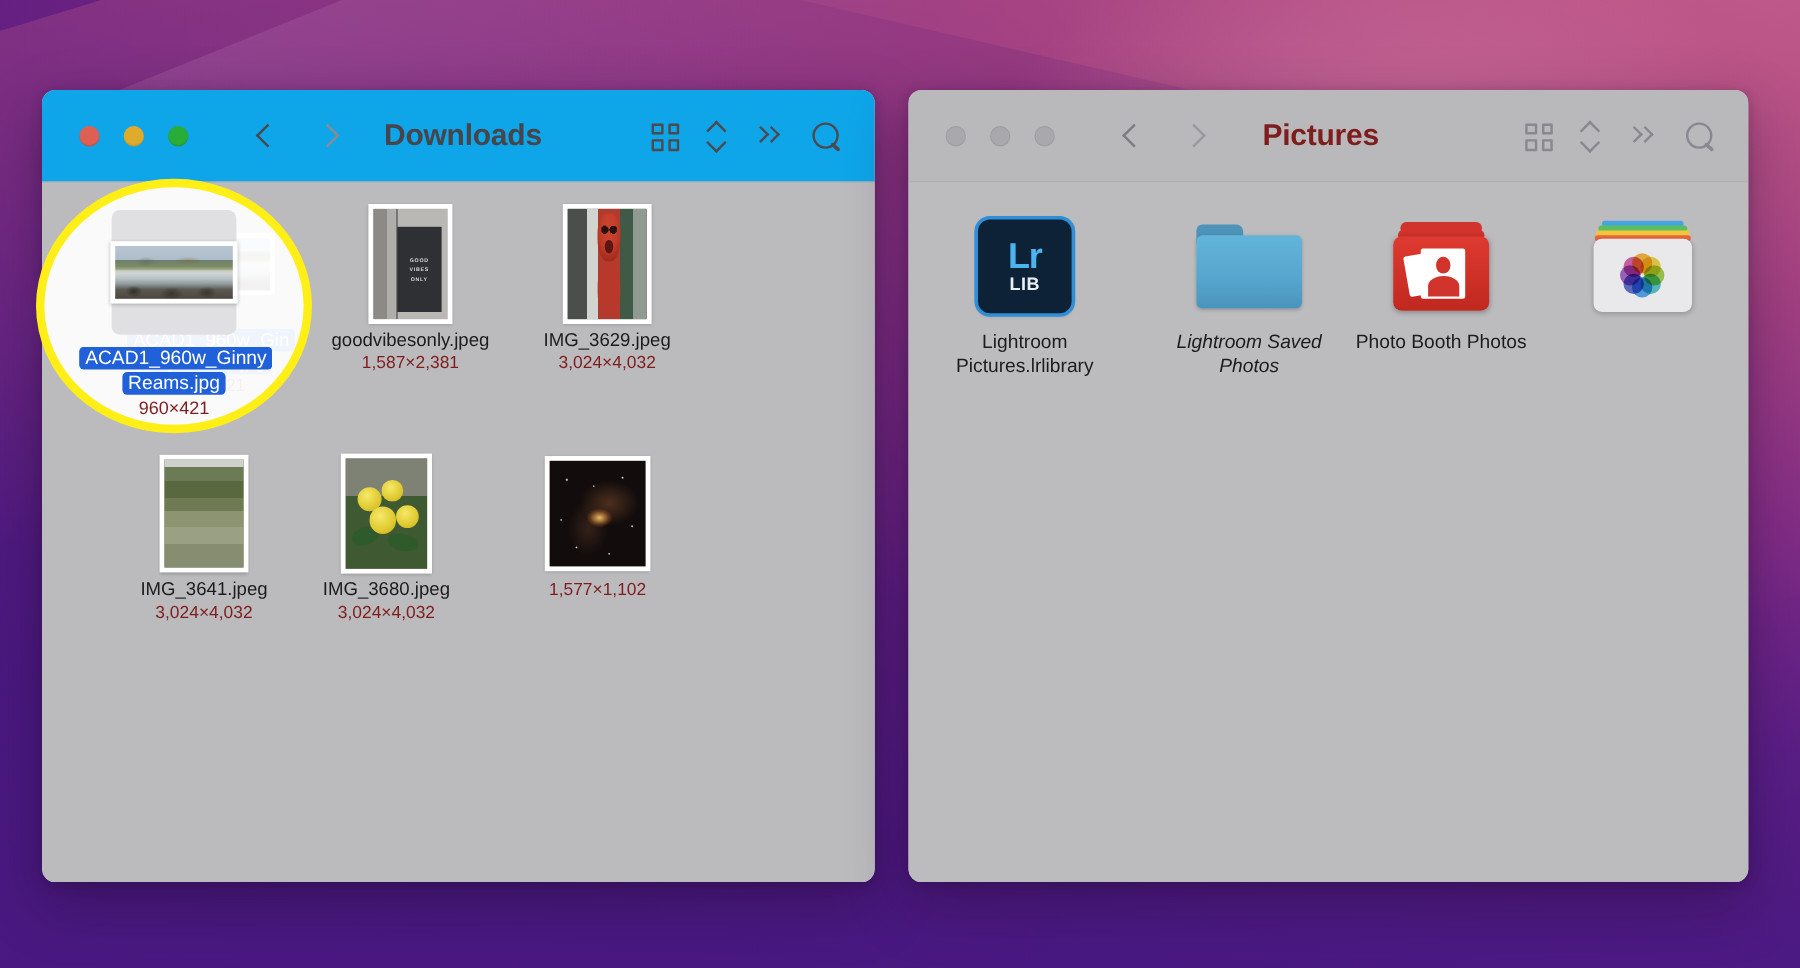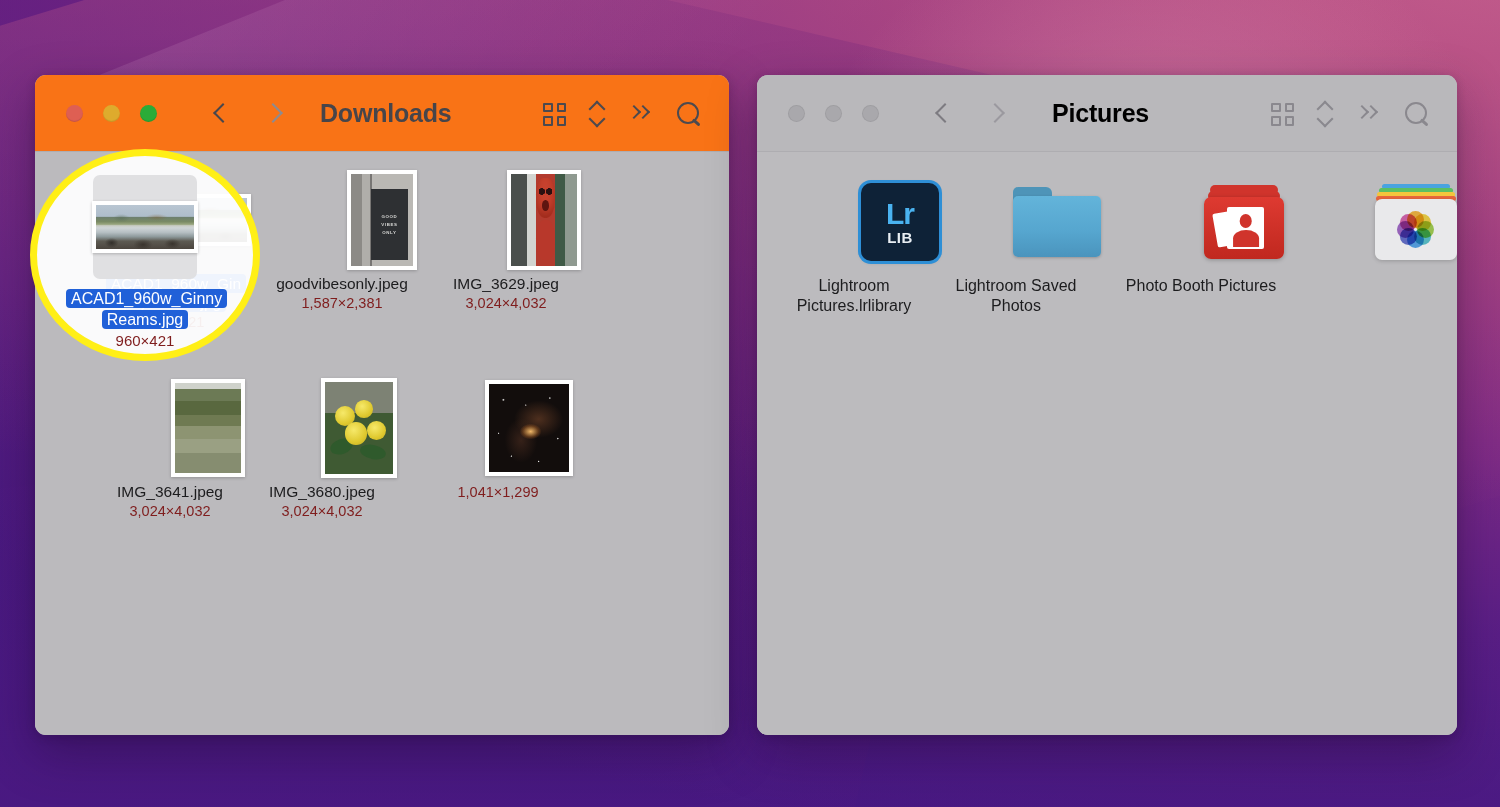--- a/index.html
+++ b/index.html
@@ -48,21 +48,21 @@
     border-radius:11px;
     overflow:hidden;
     background:#c0bfc2;
     box-shadow:0 18px 48px rgba(32,8,44,0.38), 0 2px 10px rgba(32,8,44,0.22);
   }
   #window-downloads{ left:35px; top:75px; width:694px; height:660px; }
   #window-pictures { left:757px; top:75px; width:700px; height:660px; }
 
   .titlebar{
     height:77px; position:relative;
-    background:#f97316;
+    background:#0ea5e9;
     border-bottom:1px solid #aeadb1;
   }
   #window-pictures .titlebar{ background:#b9b8bb; }
 
   .traffic{ position:absolute; left:31px; top:30px; display:flex; gap:20px; }
   .light{ width:17px; height:17px; border-radius:50%; display:block; }
   .light.red   { background:#de5f53; box-shadow:inset 0 -1px 1px rgba(0,0,0,.12); }
   .light.yellow{ background:#deab2d; box-shadow:inset 0 -1px 1px rgba(0,0,0,.12); }
   .light.green { background:#2aac38; box-shadow:inset 0 -1px 1px rgba(0,0,0,.12); }
   .light.off   { background:#a9a8ac; box-shadow:inset 0 0 0 1px rgba(0,0,0,.06); }
@@ -82,21 +82,21 @@
   }
   #window-pictures .chev::before{ border-color:#7d7b81; }
   #window-pictures .chev.right::before{ border-right-color:#9b999f; border-top-color:#9b999f; border-left:none; border-bottom:none; }
 
   .win-title{
     position:absolute; left:0; right:0; top:24px;
     text-align:left; padding-left:285px;
     font-size:25px; font-weight:700; letter-spacing:-0.2px;
     color:#47454a;
   }
-  #window-pictures .win-title{ color:#000000; font-weight:600; padding-left:295px; }
+  #window-pictures .win-title{ color:#7f1d1d; font-weight:600; padding-left:295px; }
 
   .toolbar-right{ position:absolute; right:27px; top:26px; display:flex; align-items:center; gap:24px; }
   .grid-ic{ width:23px; height:23px; display:grid; grid-template-columns:1fr 1fr; grid-template-rows:1fr 1fr; gap:4px; }
   .grid-ic i{ border:2.2px solid #4c4a4f; border-radius:1px; display:block; }
   #window-pictures .grid-ic i{ border-color:#8a888e; }
   .sort-ic{ width:14px; height:26px; position:relative; }
   .sort-ic::before, .sort-ic::after{
     content:""; position:absolute; left:1px; width:10px; height:10px;
     border-left:2.2px solid #4c4a4f; border-top:2.2px solid #4c4a4f;
   }
@@ -126,21 +126,21 @@
     background:#bbbabd;
   }
   #window-pictures .content{ background:#bcbbbe; }
 
   
   .icon-grid{ position:relative; padding:14px 0 0 0; }
   .file-item{
     position:absolute; width:150px; text-align:center;
   }
   .thumb-wrap{
-    height:108px; display:flex; align-items:center; justify-content:flex-end;
+    height:108px; display:flex; align-items:center; justify-content:center;
   }
   .photo-frame{
     background:#fff; padding:4px; box-shadow:0 1px 3px rgba(0,0,0,0.22);
   }
   .photo-inner{ display:block; overflow:hidden; position:relative; }
 
   .fname{
     font-size:15.5px; line-height:19px; color:#1c1c1e;
     padding:0 4px; word-break:break-word;
   }
@@ -426,21 +426,21 @@
         <div class="fname">IMG_3680.jpeg</div>
         <div class="fdim">3,024×4,032</div>
       </div>
 
       <div class="file-item" style="left:388px; top:222px;">
         <div class="thumb-wrap">
           <div class="photo-frame">
             <div class="photo-inner th-hubble"></div>
           </div>
         </div>
-        <div class="fdim">1,041×1,299</div>
+        <div class="fdim">1,577×1,102</div>
       </div>
 
     </div>
   </div>
 </div>
 
 <div class="finder-window" id="window-pictures">
 
   <div class="titlebar">
     <div class="traffic">
@@ -475,41 +475,41 @@
       <div class="file-item" style="left:12px; top:16px; width:170px;">
         <div class="thumb-wrap">
           <div class="lr-icon">
             <span class="lr">Lr</span>
             <span class="lib">LIB</span>
           </div>
         </div>
         <div class="fname">Lightroom Pictures.lrlibrary</div>
       </div>
 
-      <div class="file-item" style="left:174px; top:16px; width:170px;">
+      <div class="file-item" style="left:199px; top:16px; width:170px;font-style:italic;">
         <div class="thumb-wrap">
           <div class="folder-icon">
             <div class="tab"></div>
               <div class="body"></div>
           </div>
         </div>
         <div class="fname">Lightroom Saved Photos</div>
       </div>
 
       <div class="file-item" style="left:359px; top:16px; width:170px;">
         <div class="thumb-wrap">
           <div class="pb-icon">
             <div class="bk bk1"></div>
               <div class="bk bk2"></div>
             <div class="body"></div>
             <div class="pic2"></div>
               <div class="pic"></div>
           </div>
         </div>
-        <div class="fname">Photo Booth Pictures</div>
+        <div class="fname">Photo Booth Photos</div>
       </div>
 
       <div class="file-item" style="left:522px; top:16px; width:180px;">
         <div class="thumb-wrap">
           <div class="photos-icon">
             <div class="st s1"></div>
               <div class="st s2"></div>
               <div class="st s3"></div>
               <div class="st s4"></div>
             <div class="body">

